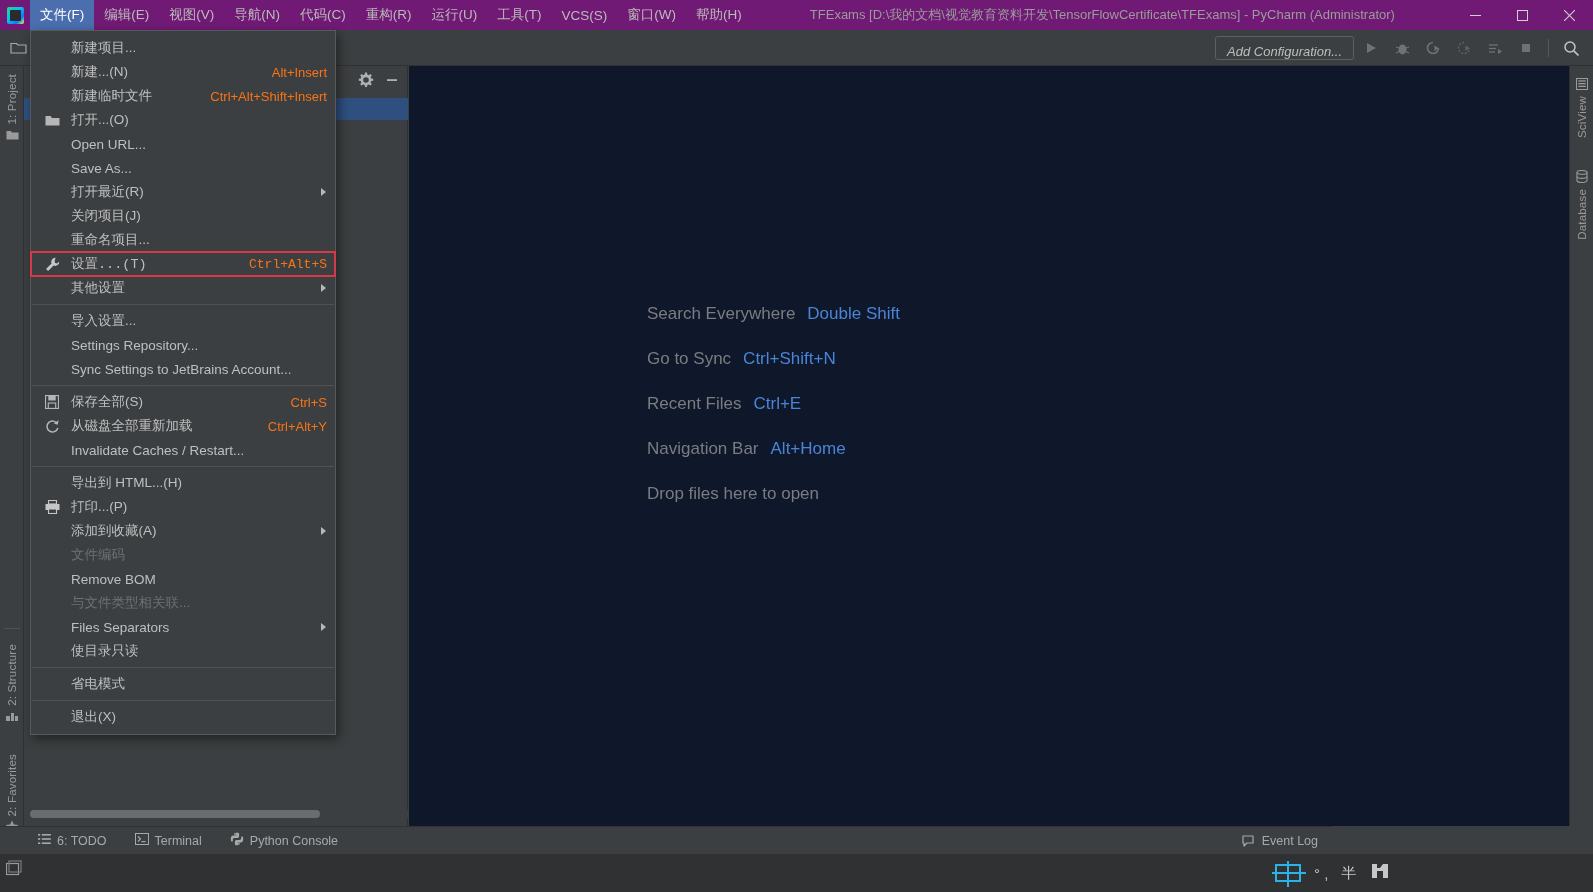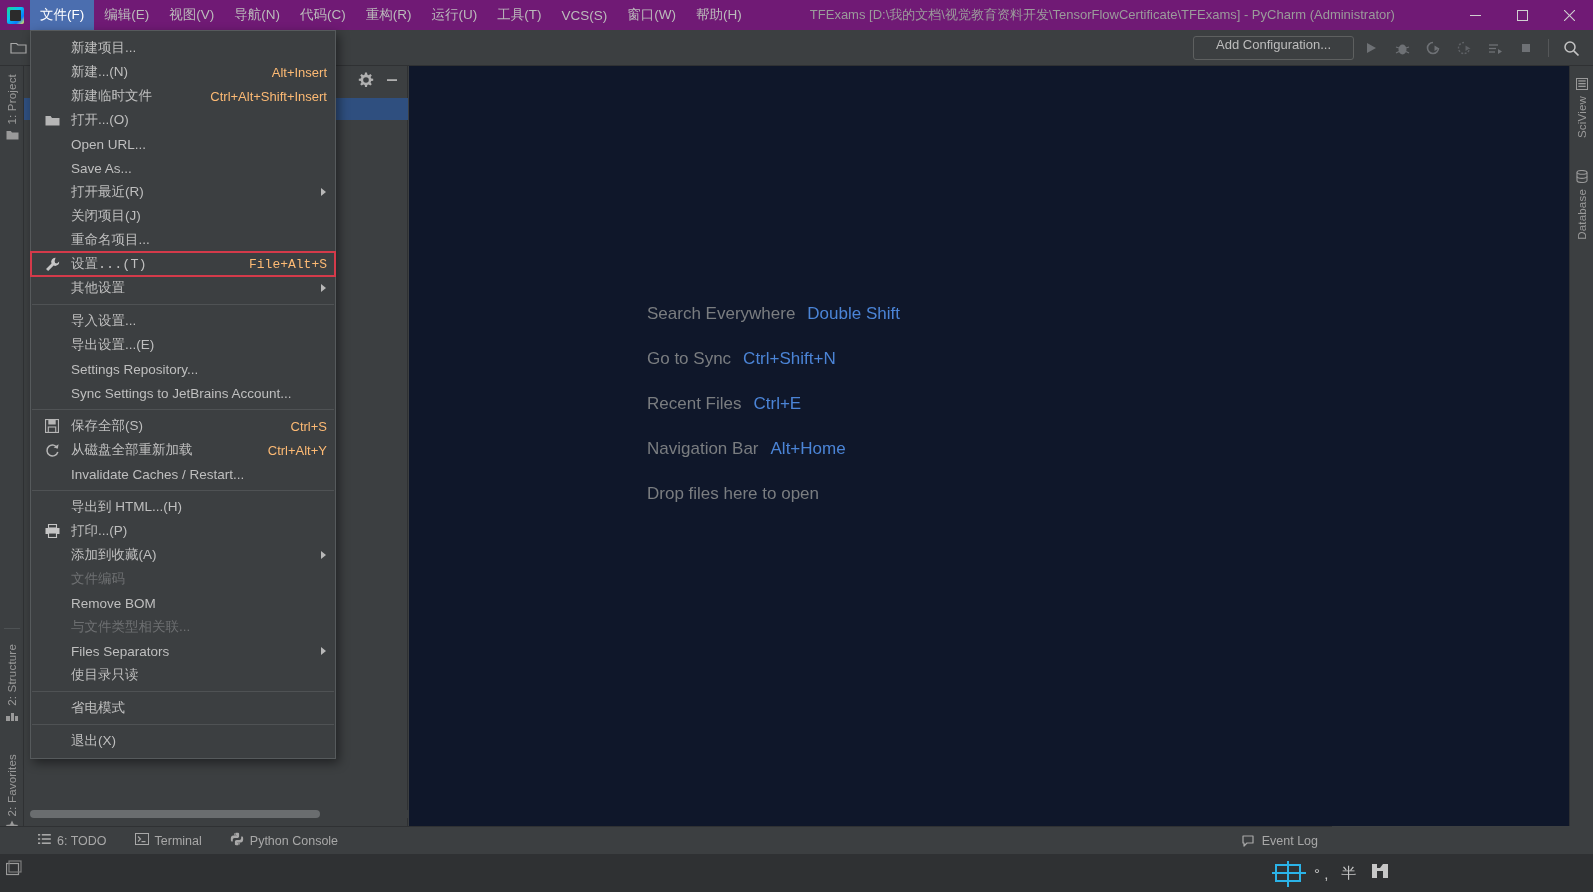--- a/index.html
+++ b/index.html
@@ -50,24 +50,25 @@
     position: absolute; left: 0; top: 30px; width: 1593px; height: 36px;
     background: #3c3f41; border-bottom: 1px solid #2f3133;
     display: flex; align-items: center;
   }
   .tb-left { width: 36px; display: flex; align-items: center; justify-content: center; }
   .tb-right {
     position: absolute; right: 8px; top: 0; height: 36px;
     display: flex; align-items: center; gap: 3px;
   }
   .addconfig {
-    height: 24px; padding: 0 22px; display: flex; align-items: flex-start;
+    height: 24px; padding: 0 11px; display: flex; align-items: flex-end;
     border: 1px solid #5e6060; border-radius: 3px;
     color: #bdbdbd; font-size: 13px; background: transparent;
     white-space: nowrap;
+    font-style: italic;
   }
   .tb-icon {
     width: 28px; height: 28px; display: flex; align-items: center; justify-content: center;
     color: #6e7175;
   }
   .tb-sep { width: 1px; height: 18px; background: #555759; margin: 0 5px; }
   .tb-icon.search { color: #c4c4c4; }
 
   
   .left-strip {
@@ -174,21 +175,21 @@
     box-shadow: 3px 4px 10px rgba(0,0,0,.45);
     padding: 5px 0 5px 0;
     z-index: 50;
   }
   .mi {
     position: relative; height: 24px; display: flex; align-items: center;
     padding-left: 40px; padding-right: 8px;
     color: #bfbfbf; font-size: 13.5px; white-space: nowrap;
   }
   .mi .mi-label { flex: 1; }
-  .mi .mi-accel { color: #fdba74; font-size: 13px; margin-left: 18px; }
+  .mi .mi-accel { color: #f97316; font-size: 13px; margin-left: 18px; }
   .mi.disabled .mi-label { color: #6d6f71; }
   .mi .mi-icon {
     position: absolute; left: 12px; top: 50%; transform: translateY(-50%);
     width: 18px; height: 18px; display: flex; align-items: center; justify-content: center;
     color: #b6b6b6;
   }
   .mi .mi-arrow {
     position: absolute; right: 9px; top: 50%; transform: translateY(-50%);
     width: 0; height: 0; border-left: 5px solid #b8b8b8;
     border-top: 4px solid transparent; border-bottom: 4px solid transparent;
@@ -520,34 +521,31 @@
       <span class="mi-label">重命名项目...</span>
     </div>
 
     <div class="mi highlighted">
       <span class="mi-icon">
         <svg width="15" height="15" viewBox="0 0 15 15">
             <path d="M10.6 0.8 a4 4 0 0 0-4.1 5.6 L1 11.9 l2.1 2.1 5.5-5.5 a4 4 0 0 0 5.6-4.1 L12 6.5 l-1.9-.5 -.5-1.9 Z" fill="#c6c6c6"></path>
           </svg>
       </span>
       <span class="mi-label">设置...(T)</span>
-      <span class="mi-accel">File+Alt+S</span>
+      <span class="mi-accel">Ctrl+Alt+S</span>
     </div>
     <div class="mi">
       <span class="mi-label">其他设置</span>
       <span class="mi-arrow"></span>
     </div>
 
     <div class="mi-sep"></div>
 
     <div class="mi">
       <span class="mi-label">导入设置...</span>
-    </div>
-    <div class="mi">
-      <span class="mi-label">导出设置...(E)</span>
     </div>
     <div class="mi">
       <span class="mi-label">Settings Repository...</span>
     </div>
     <div class="mi">
       <span class="mi-label">Sync Settings to JetBrains Account...</span>
     </div>
 
     <div class="mi-sep"></div>
 

